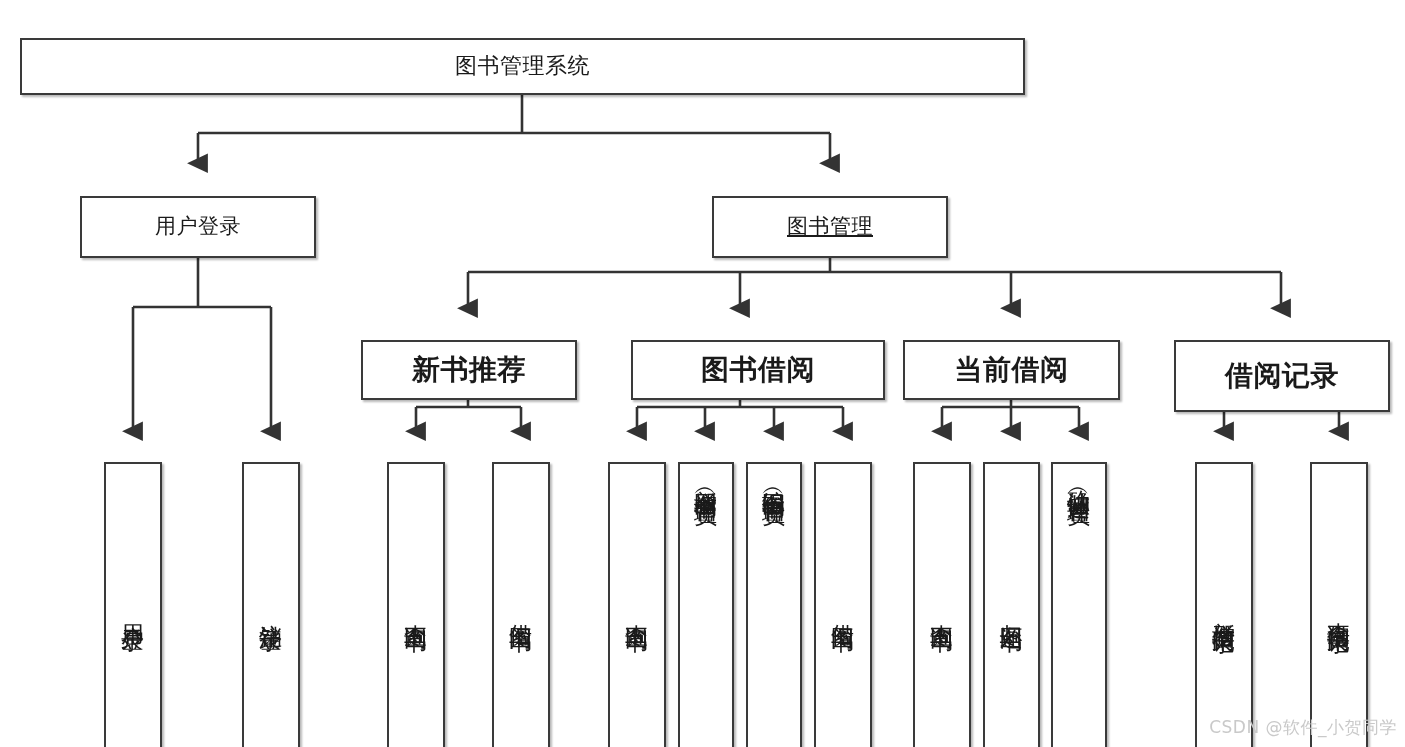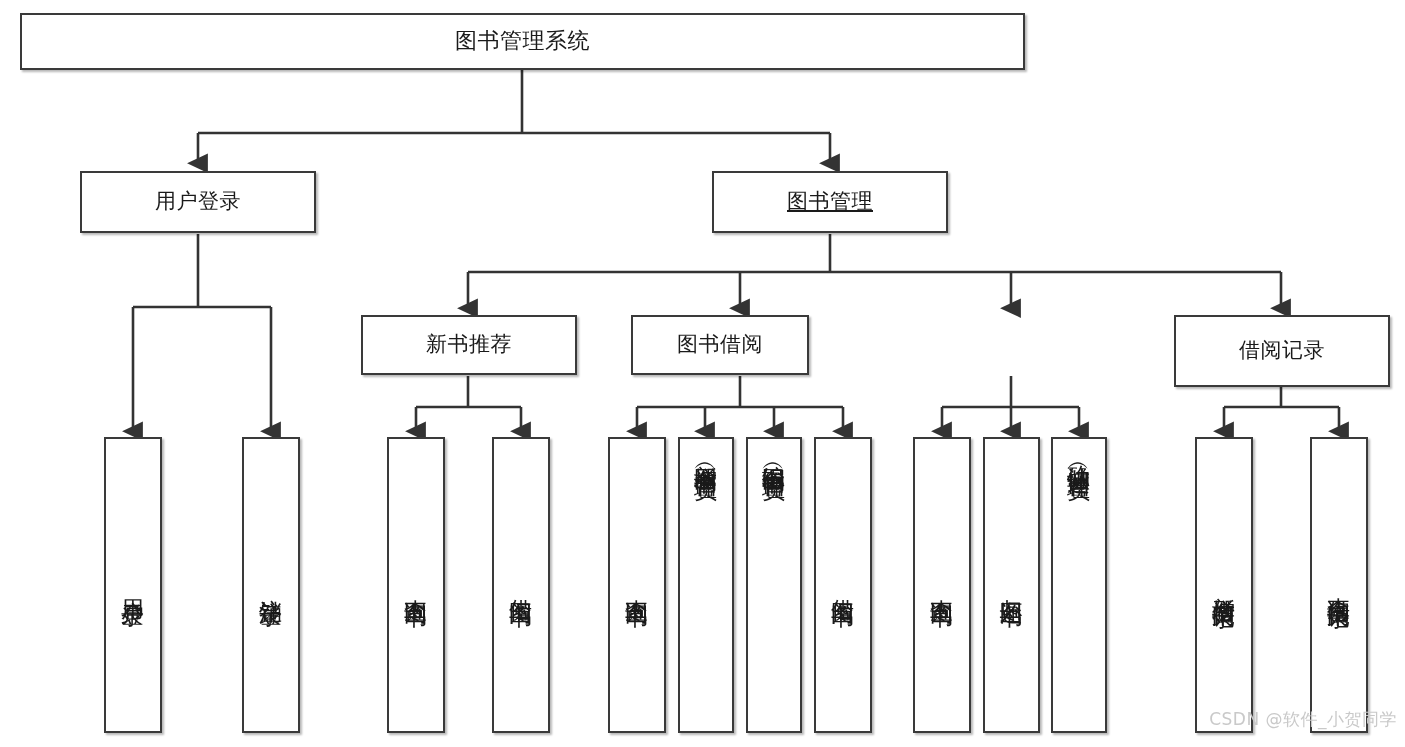--- a/index.html
+++ b/index.html
@@ -29,30 +29,31 @@
     position: absolute;
     box-sizing: border-box;
     border: 2.5px solid #3a3a3a;
     background: #ffffff;
     color: #1a1a1a;
     display: flex;
     align-items: center;
     justify-content: center;
     text-align: center;
     box-shadow: 2px 2px 2px rgba(0,0,0,0.28);
+    margin-top: 25px;
   }
   .node-label {
     font-size: 21px;
     line-height: 1.12;
     letter-spacing: 0.5px;
     white-space: nowrap;
   }
   .node.root .node-label { font-size: 22px; }
   .node.level2 .node-label { font-size: 21px; }
-  .node.level3 .node-label { font-size: 21px; }
+  .node.level3 .node-label { font-size: 28px; font-weight: bold; }
   .node.leaf {
     align-items: flex-start;
     padding-top: 14px;
   }
   .node.leaf .node-label {
     writing-mode: vertical-rl;
     text-orientation: upright;
     font-size: 23px;
     line-height: 1.22;
     letter-spacing: 2px;
@@ -62,21 +63,21 @@
   .node.leaf.tall-text {
     padding-top: 8px;
   }
   .node.leaf.mid-text {
     align-items: center;
     padding-top: 0;
   }
   .watermark {
     position: absolute;
     right: 8px;
-    bottom: 16px;
+    bottom: 8px;
     font-size: 17px;
     color: #c9c9c9;
     letter-spacing: 0.5px;
     white-space: nowrap;
     user-select: none;
   }
 </style>
 </head>
 <body>
 
@@ -139,22 +140,25 @@
   <div class="node level2" style="left:80px; top:171px; width:236px; height:62px;">
     <span class="node-label">用户登录</span>
   </div>
   <div class="node level2" style="left:712px; top:171px; width:236px; height:62px;text-decoration:underline;">
     <span class="node-label">图书管理</span>
   </div>
 
   <div class="node level3" style="left:361px; top:315px; width:216px; height:60px;">
     <span class="node-label">新书推荐</span>
   </div>
-  <div class="node level3" style="left:631px; top:315px; width:178px; height:60px;">
+  <div class="node level3" style="left:631px; top:315px; width:254px; height:60px;">
     <span class="node-label">图书借阅</span>
+  </div>
+  <div class="node level3" style="left:903px; top:315px; width:217px; height:60px;">
+    <span class="node-label">当前借阅</span>
   </div>
   <div class="node level3" style="left:1174px; top:315px; width:216px; height:72px;">
     <span class="node-label">借阅记录</span>
   </div>
 
   <div class="node leaf mid-text" style="left:104px; top:437px; width:58px; height:296px;">
     <span class="node-label">用户登录</span>
   </div>
   <div class="node leaf mid-text" style="left:242px; top:437px; width:58px; height:296px;">
     <span class="node-label">注销登录</span>

